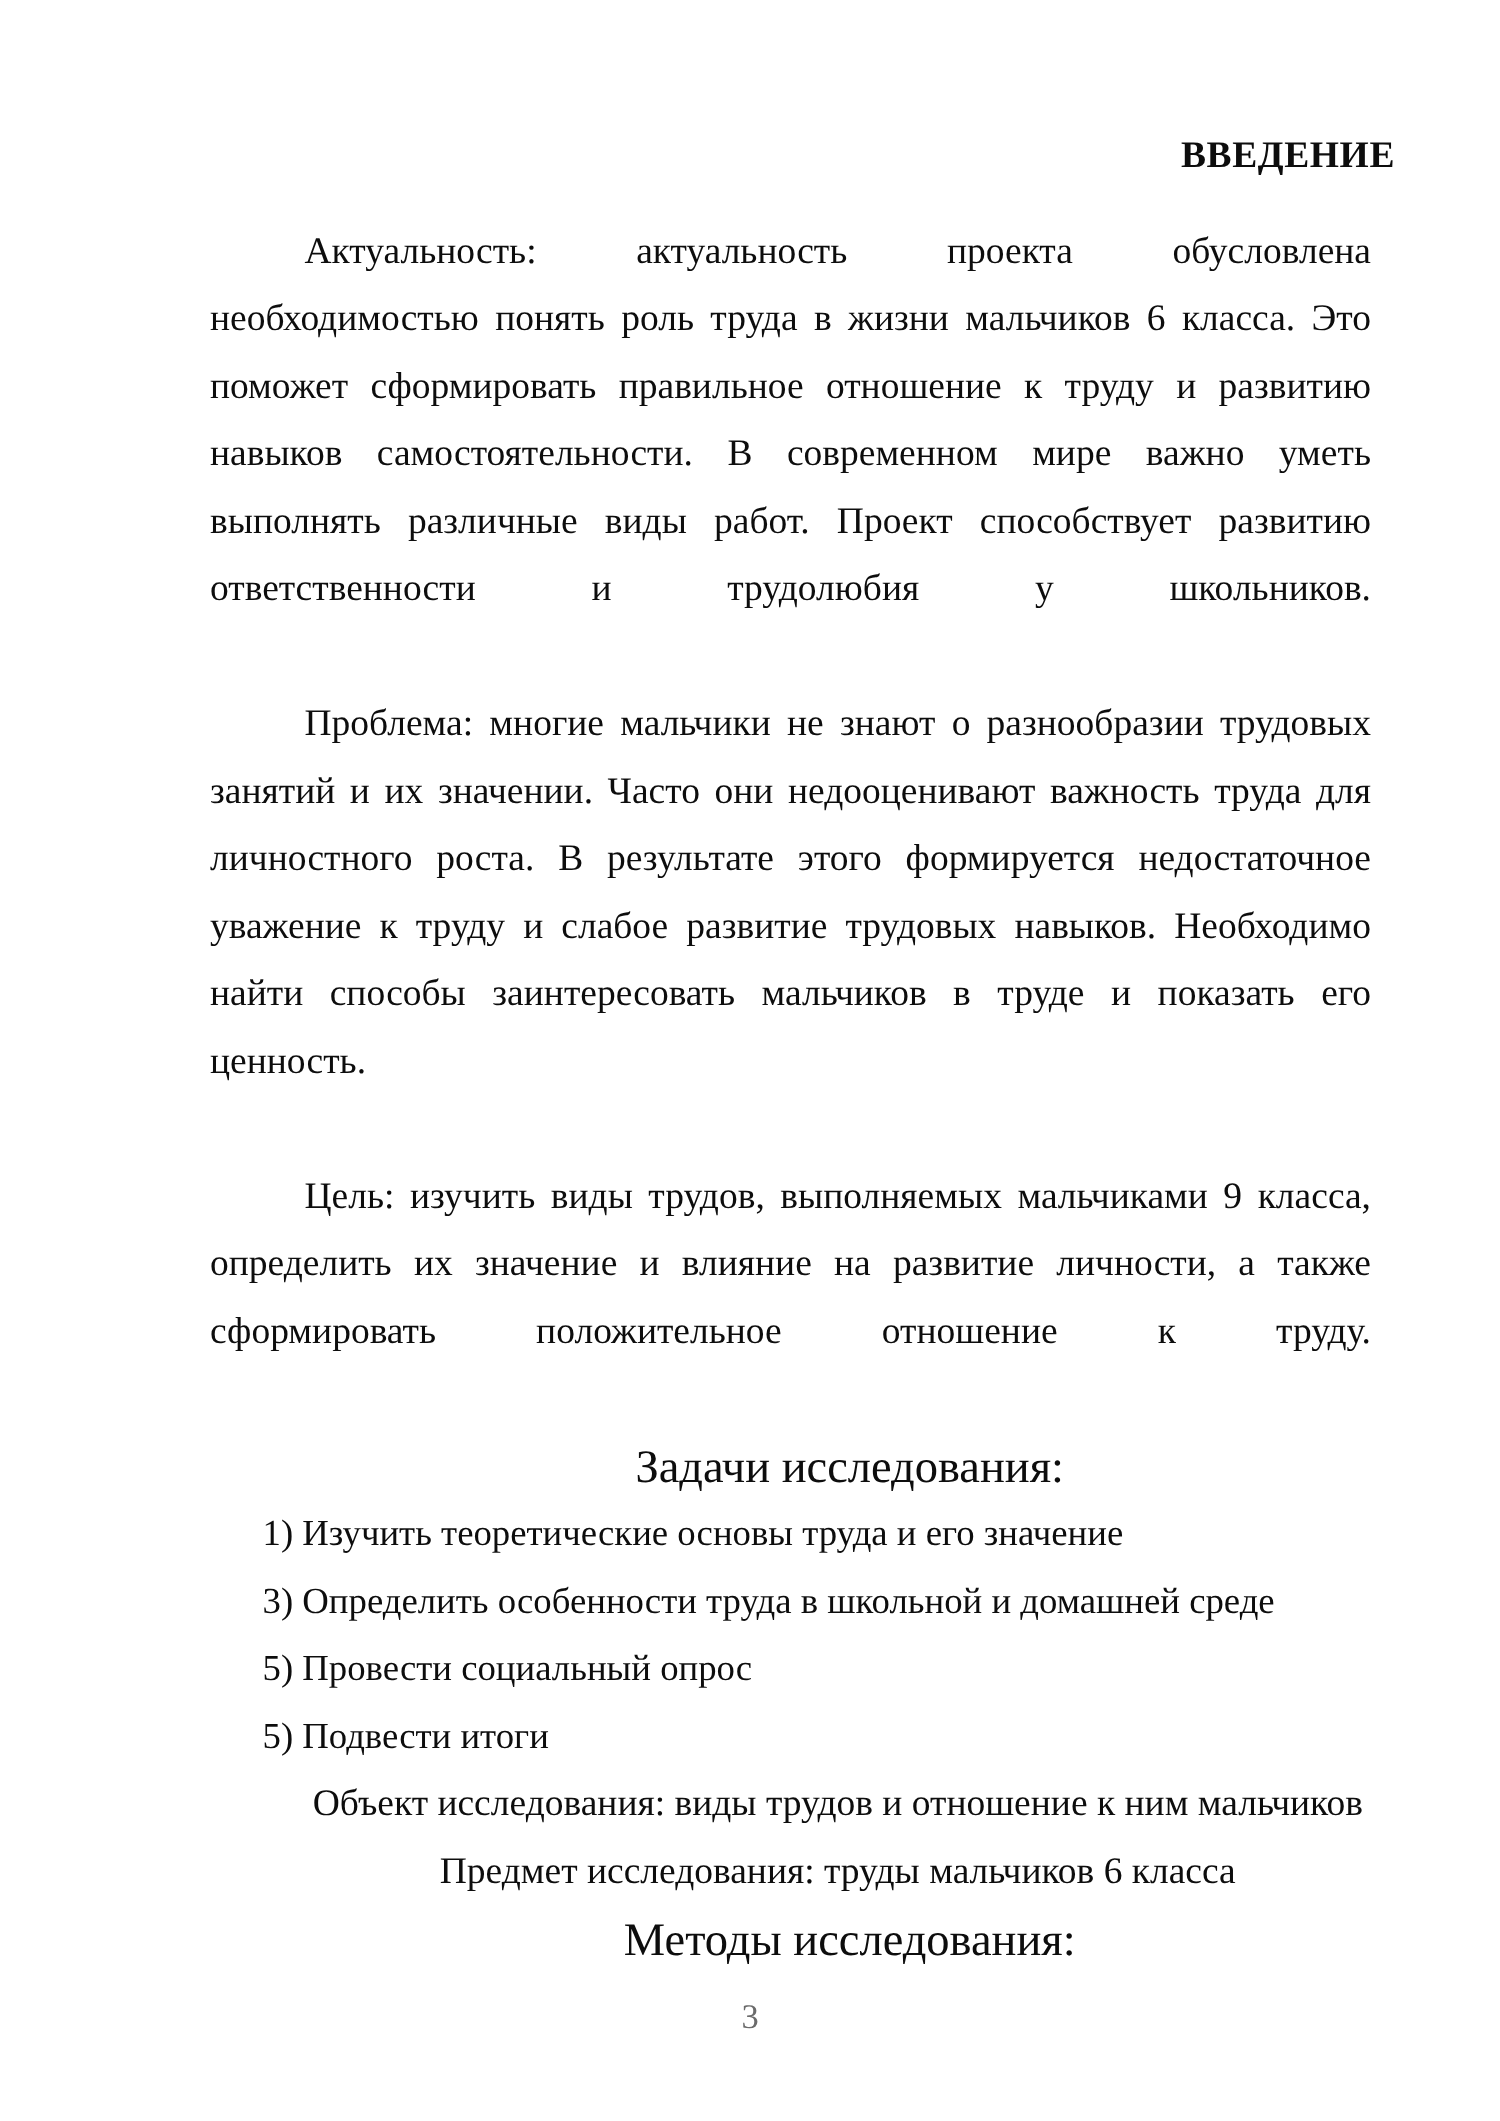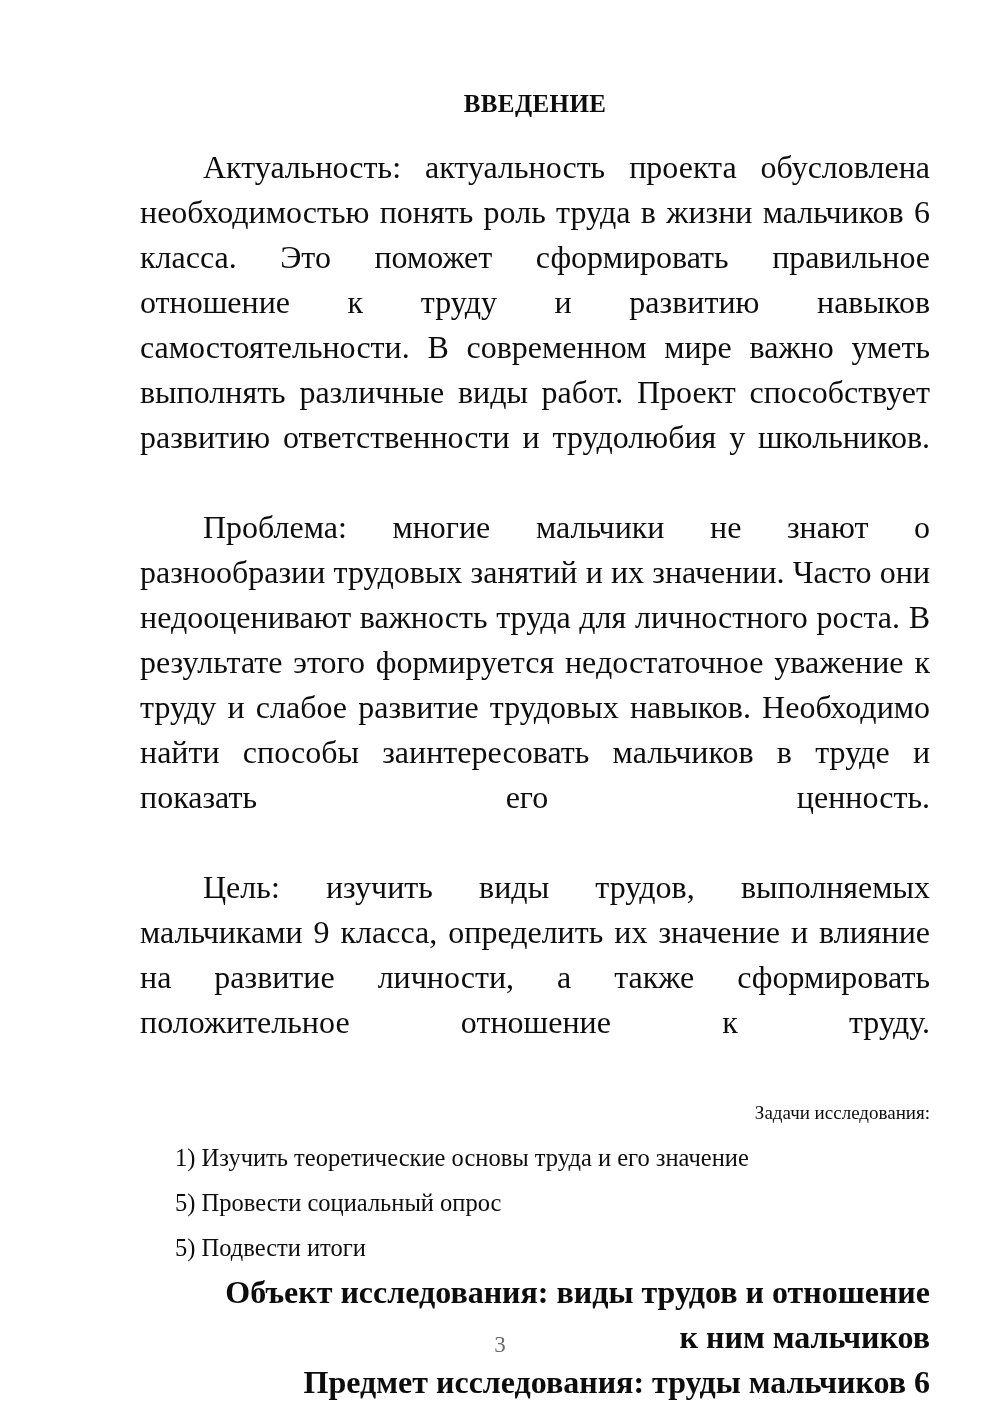--- a/index.html
+++ b/index.html
@@ -30,55 +30,54 @@
   .content {
     position: absolute;
     left: 140px;
     top: 88px;
     width: 790px;
   }
 
   .doc-heading {
     font-size: 25px;
     font-weight: bold;
-    text-align: center;
+    text-align: right;
     letter-spacing: 0.4px;
     margin: 0 0 26px 0;
     line-height: 1.25;
   }
 
   .para {
-    font-size: 32px;
+    font-size: 25px;
     line-height: 45px;
     text-align: justify;
     text-justify: inter-word;
     text-indent: 63px;
-    margin: 0 0 0 0;
+    margin: 0 16px 0 0;
     hyphens: none;
   }
 
   
   .para::after {
     content: "";
     display: inline-block;
     width: 100%;
   }
 
   .para.no-justify {
-    text-align: right;
-    font-weight: bold;
+    text-align: center;
   }
   .para.no-justify::after { content: none; }
 
   .sub-head {
-    font-size: 19px;
+    font-size: 31px;
     line-height: 45px;
     text-indent: 63px;
     margin: 0;
-    text-align: right;
+    text-align: center;
   }
 
   .list {
     list-style: none;
     margin: 0;
     padding: 0;
     font-family: Liberation Serif, serif;
   }
   .list-item {
     font-size: 24.5px;
@@ -113,20 +112,21 @@
     <p class="para">Актуальность: актуальность проекта обусловлена необходимостью понять роль труда в жизни мальчиков 6 класса. Это поможет сформировать правильное отношение к труду и развитию навыков самостоятельности. В современном мире важно уметь выполнять различные виды работ. Проект способствует развитию ответственности и трудолюбия у школьников.</p>
 
     <p class="para">Проблема: многие мальчики не знают о разнообразии трудовых занятий и их значении. Часто они недооценивают важность труда для личностного роста. В результате этого формируется недостаточное уважение к труду и слабое развитие трудовых навыков. Необходимо найти способы заинтересовать мальчиков в труде и показать его ценность.</p>
 
     <p class="para">Цель: изучить виды трудов, выполняемых мальчиками 9 класса, определить их значение и влияние на развитие личности, а также сформировать положительное отношение к труду.</p>
 
     <p class="sub-head">Задачи исследования:</p>
 
     <ul class="list">
       <li class="list-item">1) Изучить теоретические основы труда и его значение</li>
+      <li class="list-item">3) Определить особенности труда в школьной и домашней среде</li>
       <li class="list-item">5) Провести социальный опрос</li>
       <li class="list-item">5) Подвести итоги</li>
     </ul>
 
     <p class="para no-justify">Объект исследования: виды трудов и отношение к ним мальчиков</p>
 
     <p class="para no-justify">Предмет исследования: труды мальчиков 6 класса</p>
 
 
     <p class="sub-head">Методы исследования:</p>

